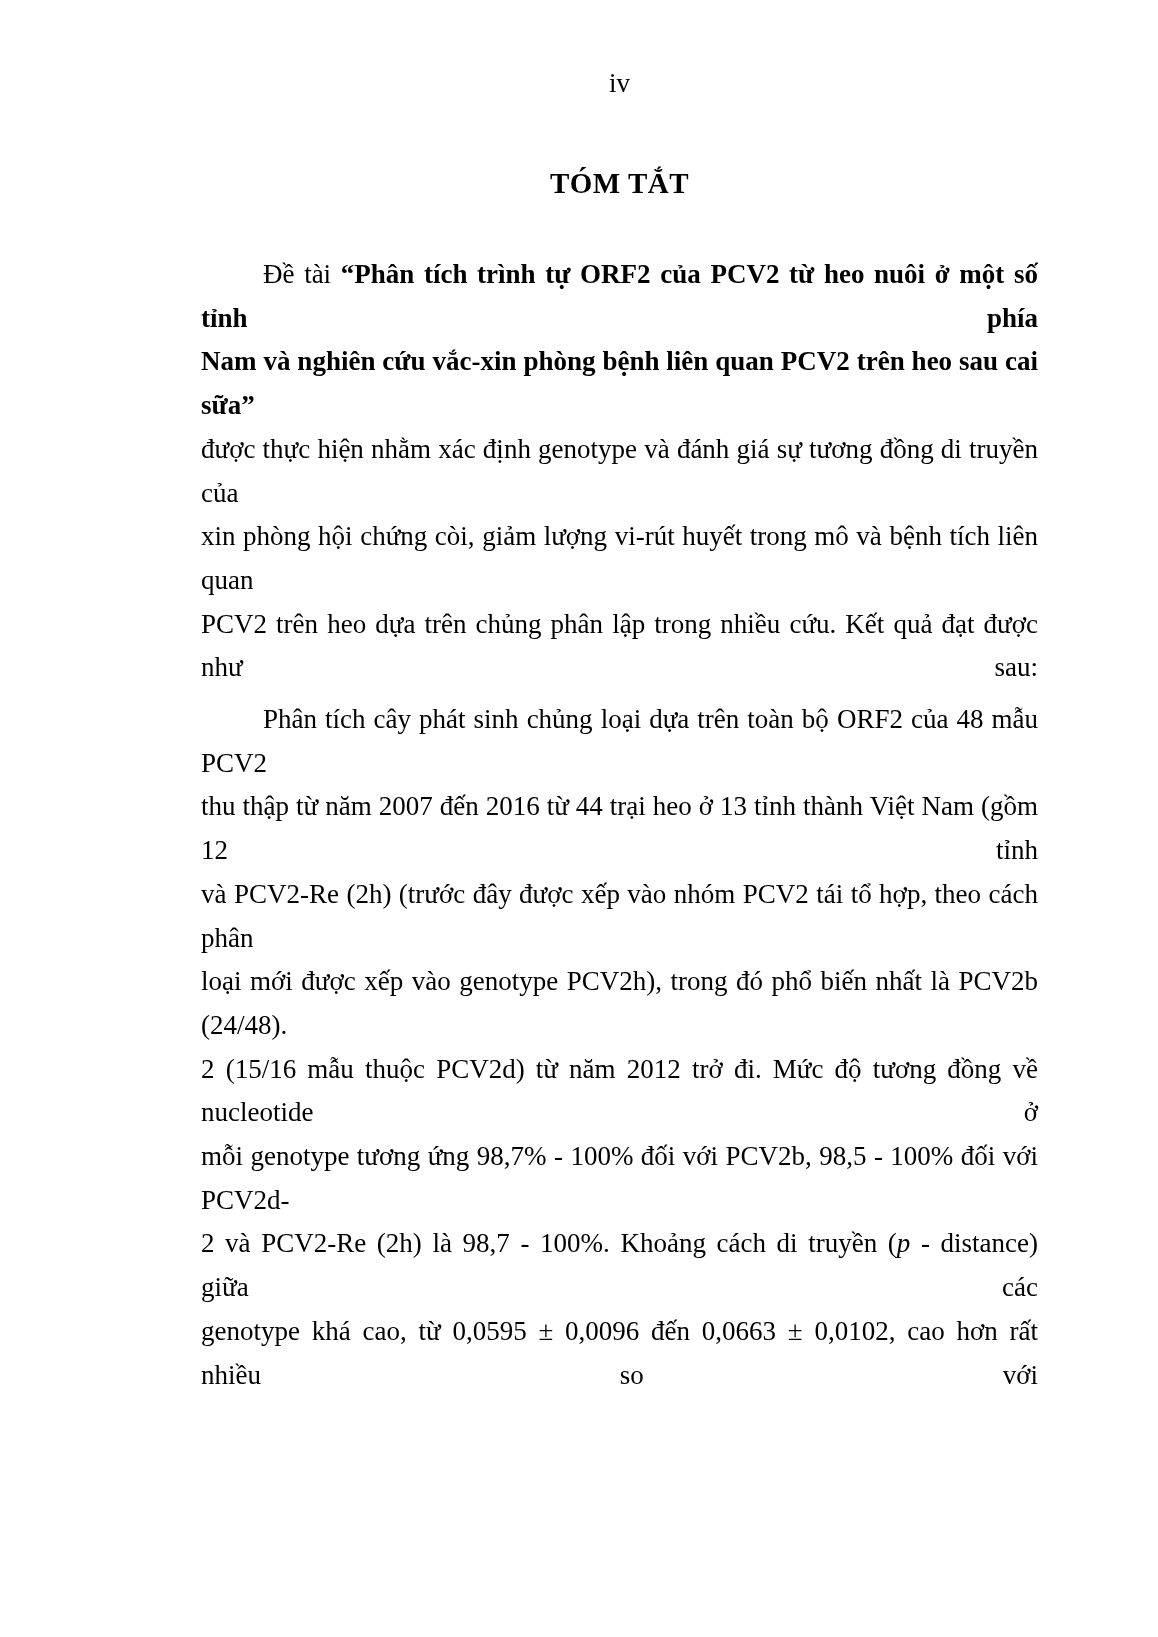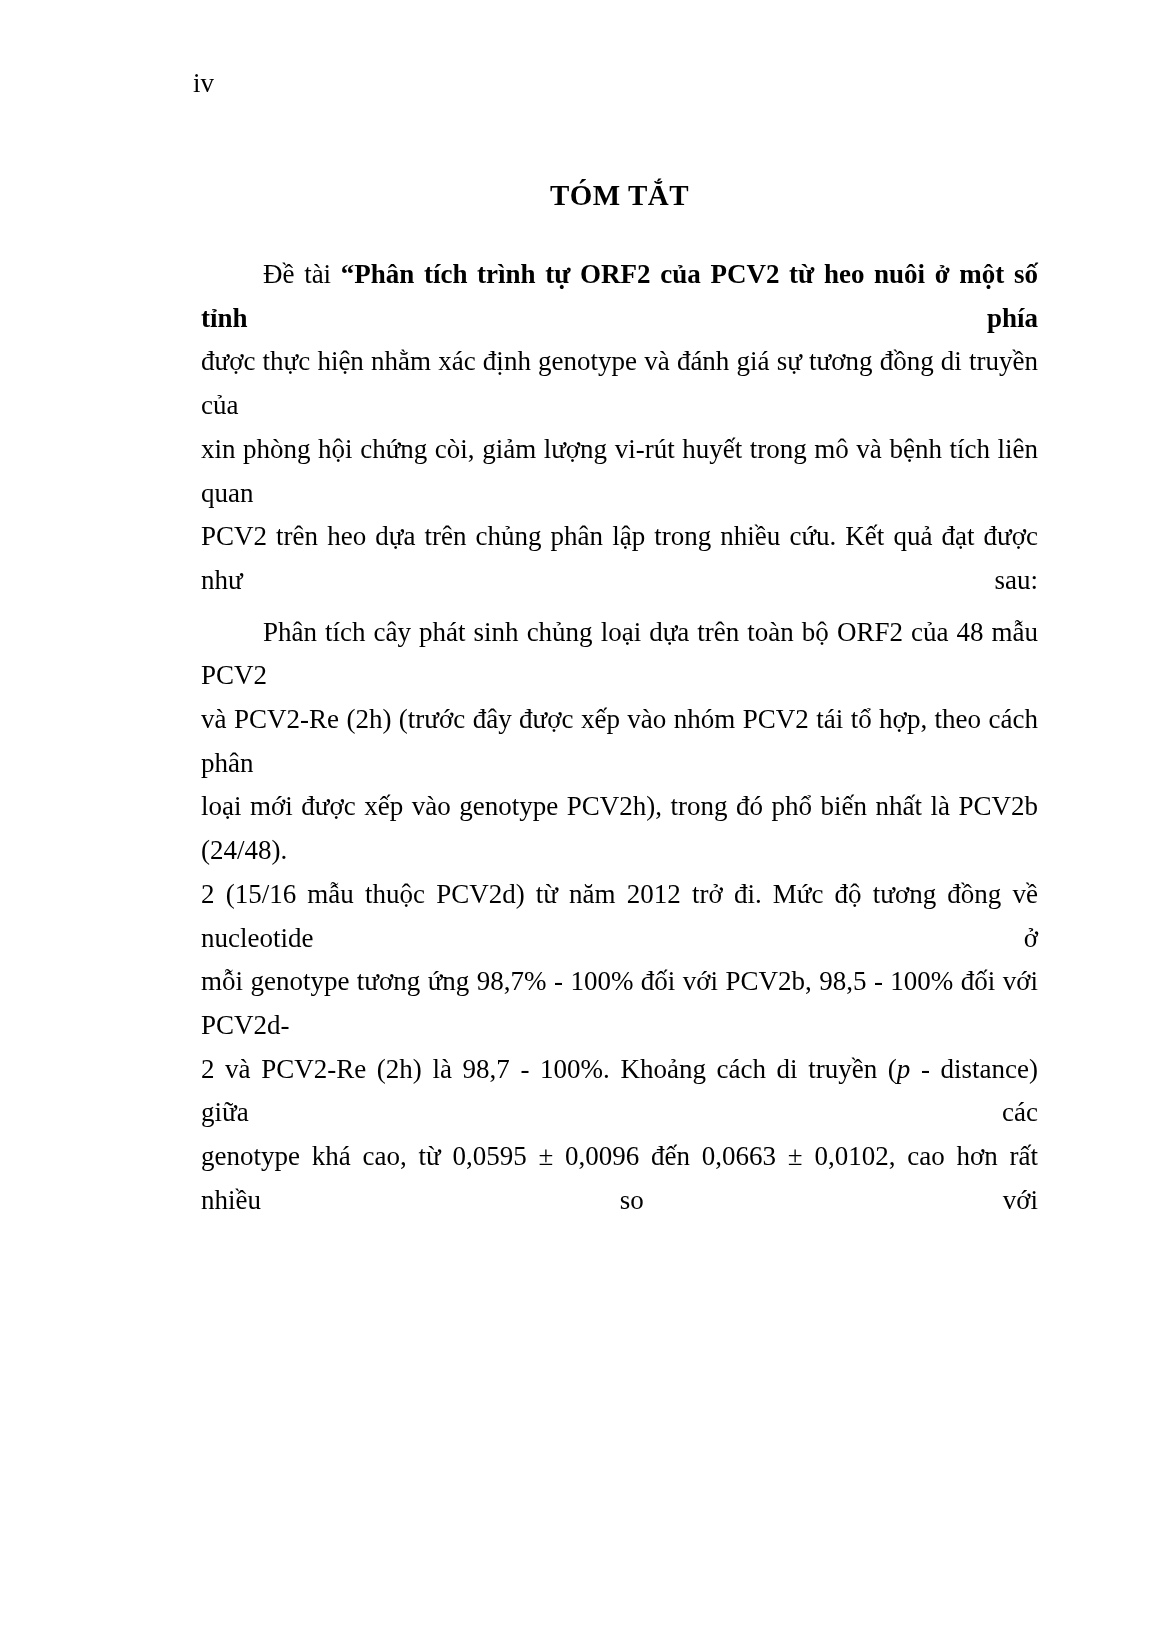--- a/index.html
+++ b/index.html
@@ -20,27 +20,27 @@
     left: 193px;
     top: 0;
     width: 853px;
     height: 1637px;
   }
   .page-number {
     position: absolute;
     top: 67px;
     left: 0;
     width: 100%;
-    text-align: left;
+    text-align: center;
     font-size: 27px;
     line-height: 32px;
   }
   .doc-title {
     position: absolute;
-    top: 178px;
+    top: 166px;
     left: 0;
     width: 100%;
     margin: 0;
     text-align: center;
     font-size: 29px;
     line-height: 34px;
     font-weight: bold;
     letter-spacing: 0.5px;
   }
   .abstract {
@@ -66,26 +66,28 @@
 </style>
 </head>
 <body>
 
 <div class="content">
   <div class="page-number">iv</div>
   <h1 class="doc-title">TÓM TẮT</h1>
   <div class="abstract" id="abstract">
       <div class="paragraph">
         <div class="line just indent"><span>Đề tài </span><span class="b">“Phân tích trình tự ORF2 của PCV2 từ heo nuôi ở một số tỉnh phía</span></div>
+        <div class="line just"><span class="b">Nam và nghiên cứu vắc-xin phòng bệnh liên quan PCV2 trên heo sau cai sữa”</span></div>
         <div class="line just"><span>được thực hiện nhằm xác định genotype và đánh giá sự tương đồng di truyền của</span></div>
         <div class="line just"><span>xin phòng hội chứng còi, giảm lượng vi-rút huyết trong mô và bệnh tích liên quan</span></div>
         <div class="line just"><span>PCV2 trên heo dựa trên chủng phân lập trong nhiều cứu. Kết quả đạt được như sau:</span></div>
       </div>
       <div class="paragraph">
         <div class="line just indent"><span>Phân tích cây phát sinh chủng loại dựa trên toàn bộ ORF2 của 48 mẫu PCV2</span></div>
+        <div class="line just"><span>thu thập từ năm 2007 đến 2016 từ 44 trại heo ở 13 tỉnh thành Việt Nam (gồm 12 tỉnh</span></div>
         <div class="line just"><span>và PCV2-Re (2h) (trước đây được xếp vào nhóm PCV2 tái tổ hợp, theo cách phân</span></div>
         <div class="line just"><span>loại mới được xếp vào genotype PCV2h), trong đó phổ biến nhất là PCV2b (24/48).</span></div>
         <div class="line just"><span>2 (15/16 mẫu thuộc PCV2d) từ năm 2012 trở đi. Mức độ tương đồng về nucleotide ở</span></div>
         <div class="line just"><span>mỗi genotype tương ứng 98,7% - 100% đối với PCV2b, 98,5 - 100% đối với PCV2d-</span></div>
         <div class="line just"><span>2 và PCV2-Re (2h) là 98,7 - 100%. Khoảng cách di truyền (</span><span class="i">p</span><span> - distance) giữa các</span></div>
         <div class="line just"><span>genotype khá cao, từ 0,0595 ± 0,0096 đến 0,0663 ± 0,0102, cao hơn rất nhiều so với</span></div>
       </div>
     </div>
 </div>
 

